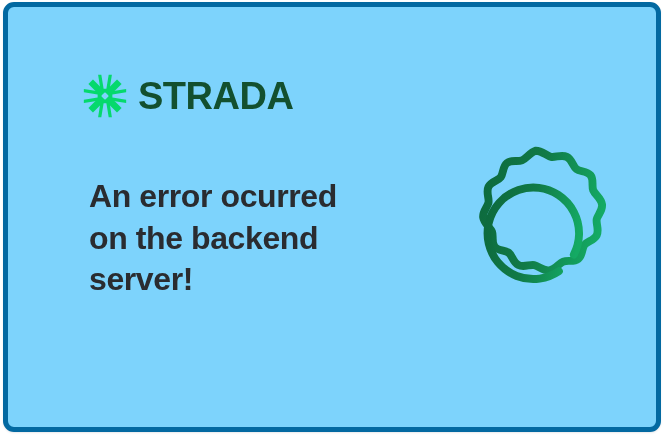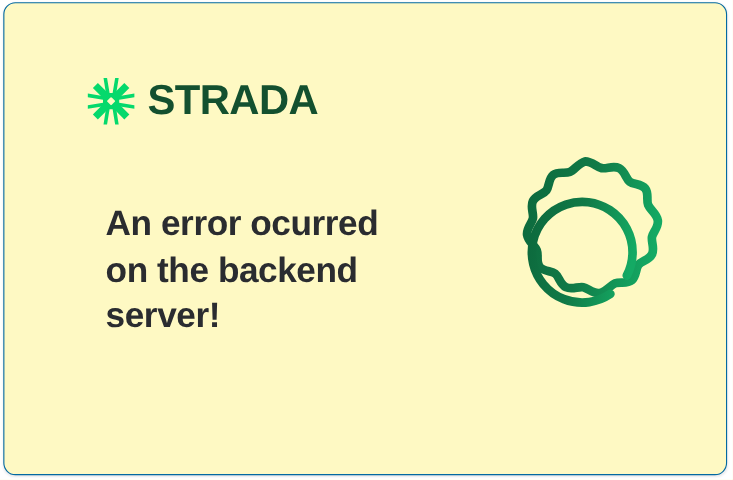--- a/index.html
+++ b/index.html
@@ -15,22 +15,22 @@
     -webkit-font-smoothing: antialiased;
   }
 
   .error-card {
     position: absolute;
     left: 3px;
     top: 2px;
     width: 658px;
     height: 430px;
     box-sizing: border-box;
-    background: #fef9c3;
-    border: 1px solid #0369a1;
+    background: #7dd3fc;
+    border: 5px solid #0369a1;
     border-radius: 11px;
     box-shadow: 0 1px 2px rgba(40, 44, 55, 0.10);
     overflow: hidden;
     padding-left: 32px;
   }
 
   
   .brand-lockup {
     position: absolute;
     left: 74px;
@@ -54,21 +54,21 @@
     white-space: nowrap;
     font-family: "Liberation Sans", sans-serif;
   }
 
   
   .error-message {
     position: absolute;
     left: 76px;
     top: 164px;
     width: 290px;
-    margin: 16px;
+    margin: 5px;
     font-size: 32px;
     font-weight: 700;
     line-height: 1.30;
     letter-spacing: -0.4px;
     color: #2a2c30;
     font-family: "Liberation Sans", sans-serif;
   }
 
   
   .gear-illustration {

